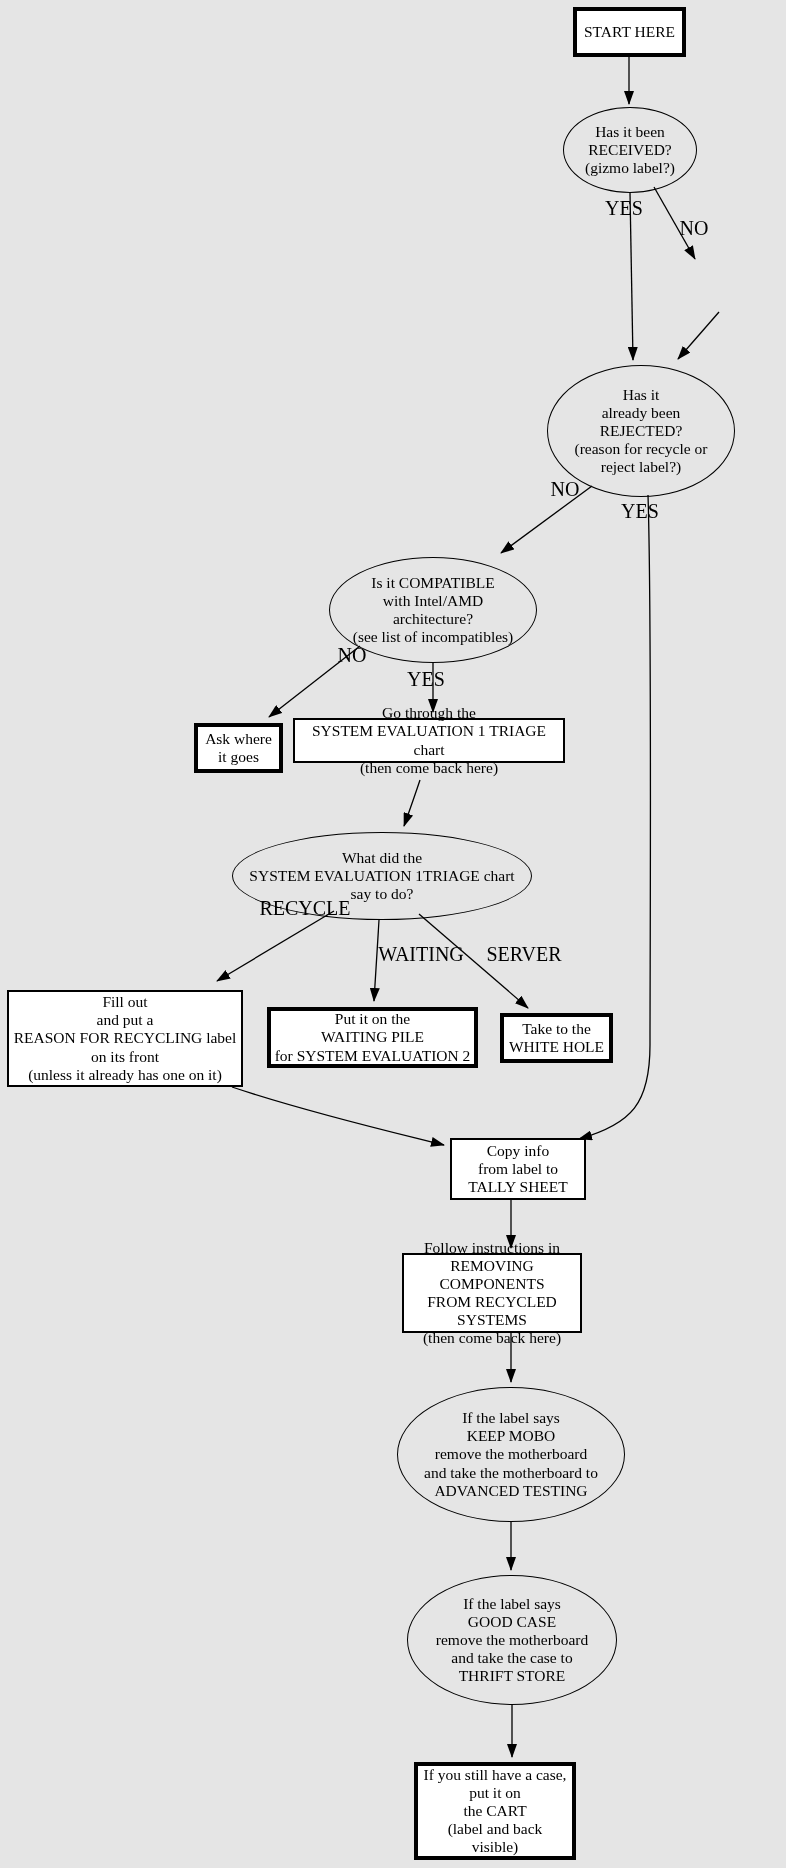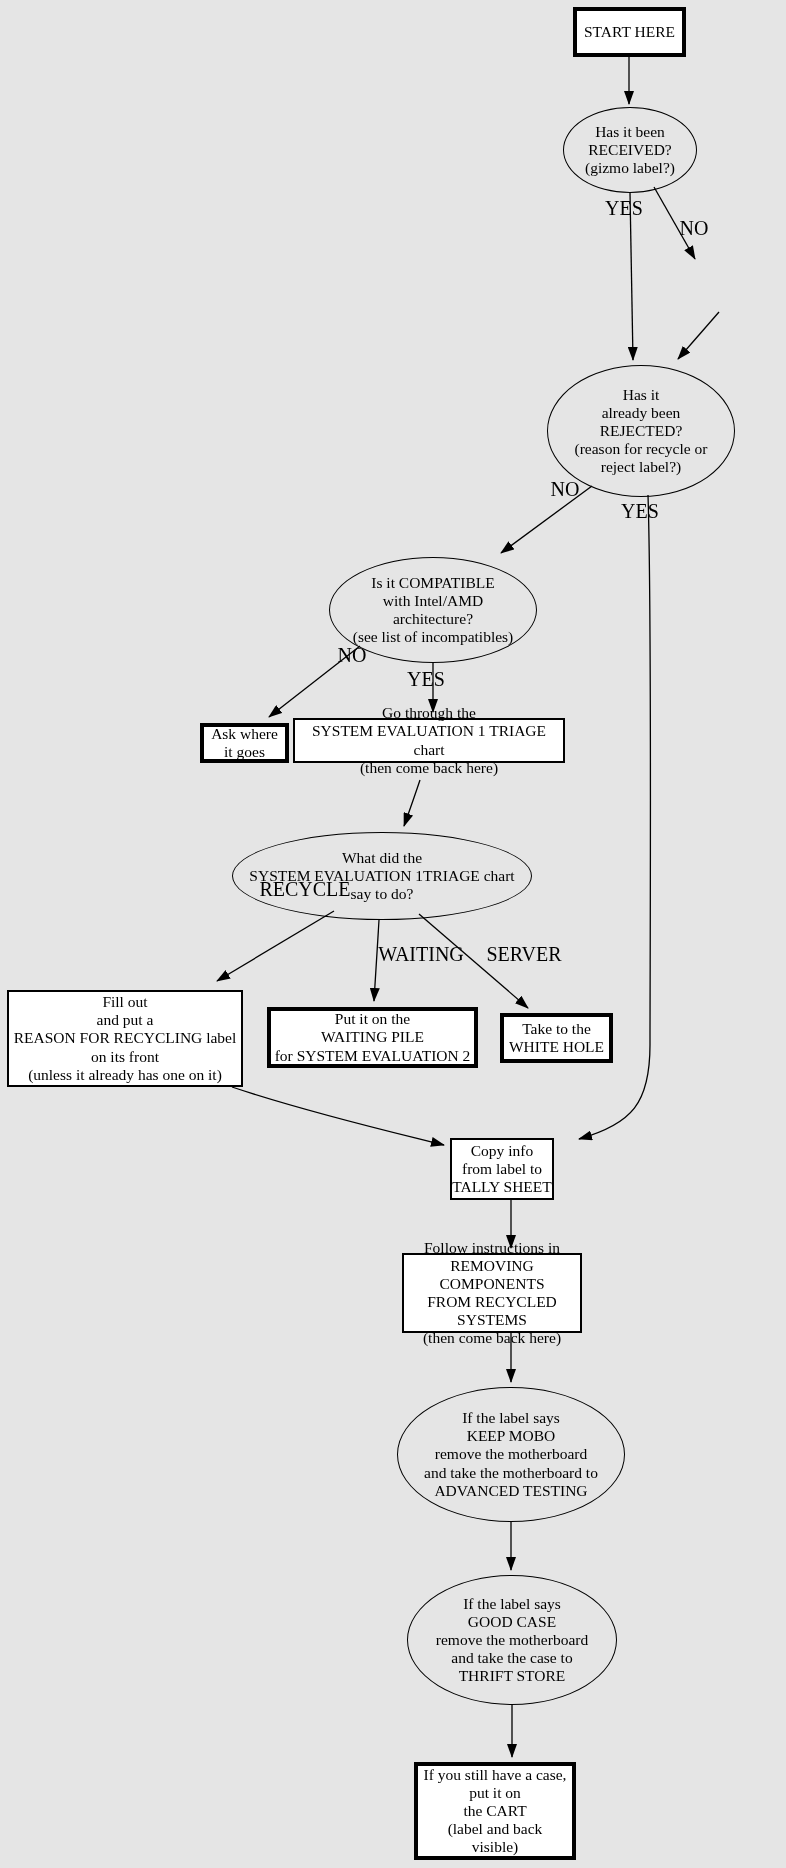--- a/index.html
+++ b/index.html
@@ -76,21 +76,21 @@
 already been
 REJECTED?
 (reason for recycle or
 reject label?)</div>
 
   <div class="node ellipse" style="left:329px;top:557px;width:208px;height:106px;">Is it COMPATIBLE
 with Intel/AMD
 architecture?
 (see list of incompatibles)</div>
 
-  <div class="node box-thick" style="left:200px;top:723px;width:89px;height:40px;">Ask where
+  <div class="node box-thick" style="left:194px;top:723px;width:89px;height:50px;">Ask where
 it goes</div>
 
   <div class="node box-thin" style="left:293px;top:718px;width:272px;height:45px;">Go through the
 SYSTEM EVALUATION 1 TRIAGE chart
 (then come back here)</div>
 
   <div class="node ellipse" style="left:232px;top:832px;width:300px;height:88px;">What did the
 SYSTEM EVALUATION 1TRIAGE chart
 say to do?</div>
 
@@ -100,21 +100,21 @@
 on its front
 (unless it already has one on it)</div>
 
   <div class="node box-thick" style="left:267px;top:1007px;width:211px;height:61px;">Put it on the
 WAITING PILE
 for SYSTEM EVALUATION 2</div>
 
   <div class="node box-thick" style="left:500px;top:1013px;width:113px;height:50px;">Take to the
 WHITE HOLE</div>
 
-  <div class="node box-thin" style="left:450px;top:1138px;width:104px;height:62px;">Copy info
+  <div class="node box-thin" style="left:450px;top:1138px;width:136px;height:62px;">Copy info
 from label to
 TALLY SHEET</div>
 
   <div class="node box-thin" style="left:402px;top:1253px;width:180px;height:80px;">Follow instructions in
 REMOVING COMPONENTS
 FROM RECYCLED SYSTEMS
 (then come back here)</div>
 
   <div class="node ellipse" style="left:397px;top:1387px;width:228px;height:135px;">If the label says
 KEEP MOBO
@@ -139,19 +139,19 @@
   <span class="edge-label" style="left:694px;top:228px;">NO</span>
 
   <span class="edge-label" style="left:565px;top:489px;">NO</span>
 
   <span class="edge-label" style="left:640px;top:511px;">YES</span>
 
   <span class="edge-label" style="left:352px;top:655px;">NO</span>
 
   <span class="edge-label" style="left:426px;top:679px;">YES</span>
 
-  <span class="edge-label" style="left:305px;top:889px;">RECYCLE</span>
+  <span class="edge-label" style="left:305px;top:908px;">RECYCLE</span>
 
   <span class="edge-label" style="left:421px;top:954px;">WAITING</span>
 
   <span class="edge-label" style="left:524px;top:954px;">SERVER</span>
 
 </div>
 
 </body></html>

